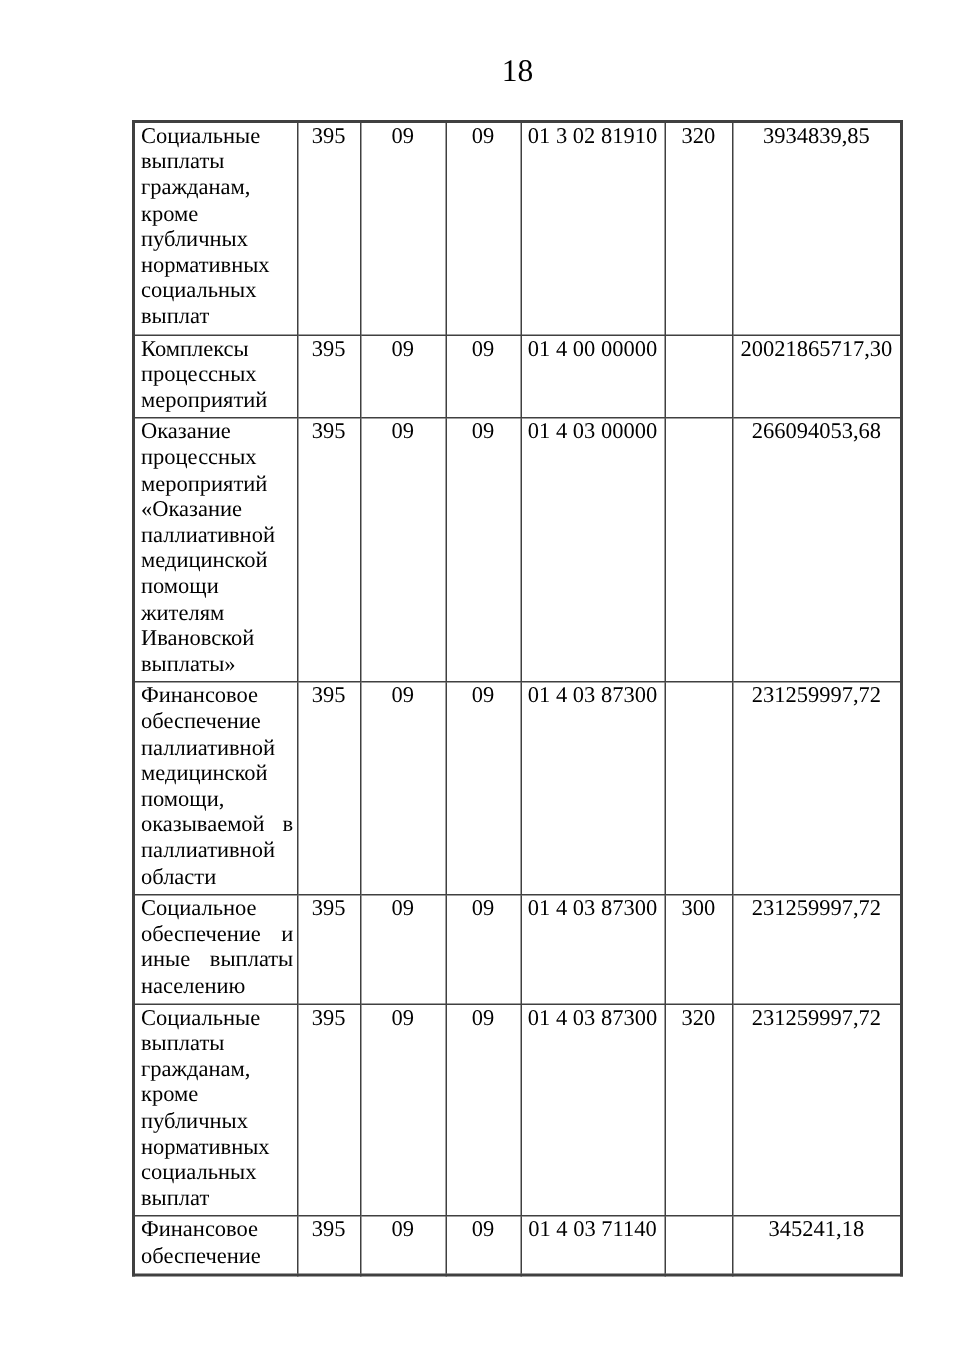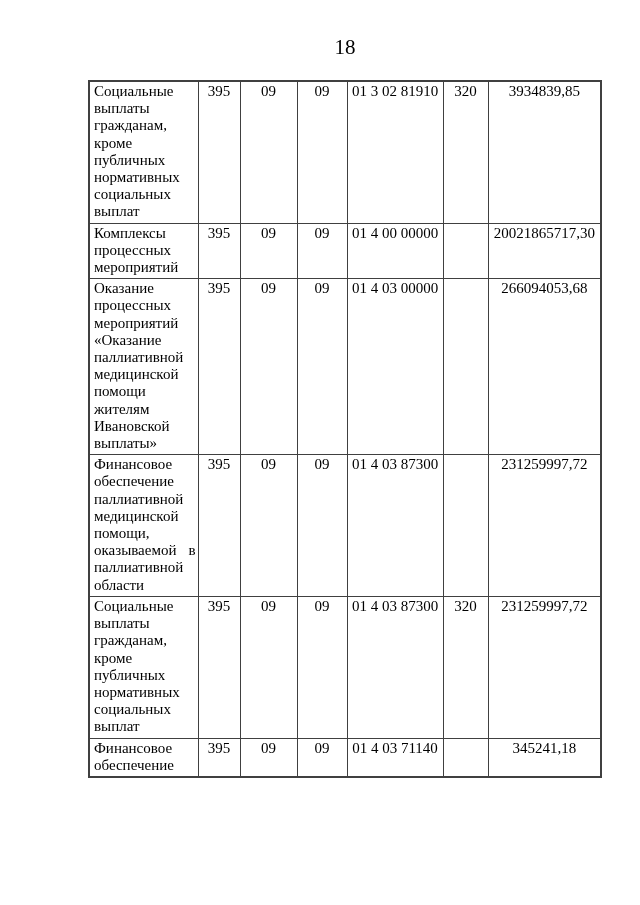--- a/index.html
+++ b/index.html
@@ -141,20 +141,34 @@
           </td>
           <td class="c-num">395</td>
           <td class="c-num">09</td>
           <td class="c-num">09</td>
           <td class="c-num">01 4 03 87300</td>
           <td class="c-num"></td>
           <td class="c-num">231259997,72</td>
         </tr>
         <tr>
           <td class="c-name">
+            <div class="nl">Социальное</div>
+            <div class="nl">обеспечение и</div>
+            <div class="nl">иные выплаты</div>
+            <div class="nl">населению</div>
+          </td>
+          <td class="c-num">395</td>
+          <td class="c-num">09</td>
+          <td class="c-num">09</td>
+          <td class="c-num">01 4 03 87300</td>
+          <td class="c-num">300</td>
+          <td class="c-num">231259997,72</td>
+        </tr>
+        <tr>
+          <td class="c-name">
             <div class="nl">Социальные</div>
             <div class="nl">выплаты</div>
             <div class="nl">гражданам,</div>
             <div class="nl">кроме</div>
             <div class="nl">публичных</div>
             <div class="nl">нормативных</div>
             <div class="nl">социальных</div>
             <div class="nl">выплат</div>
           </td>
           <td class="c-num">395</td>

